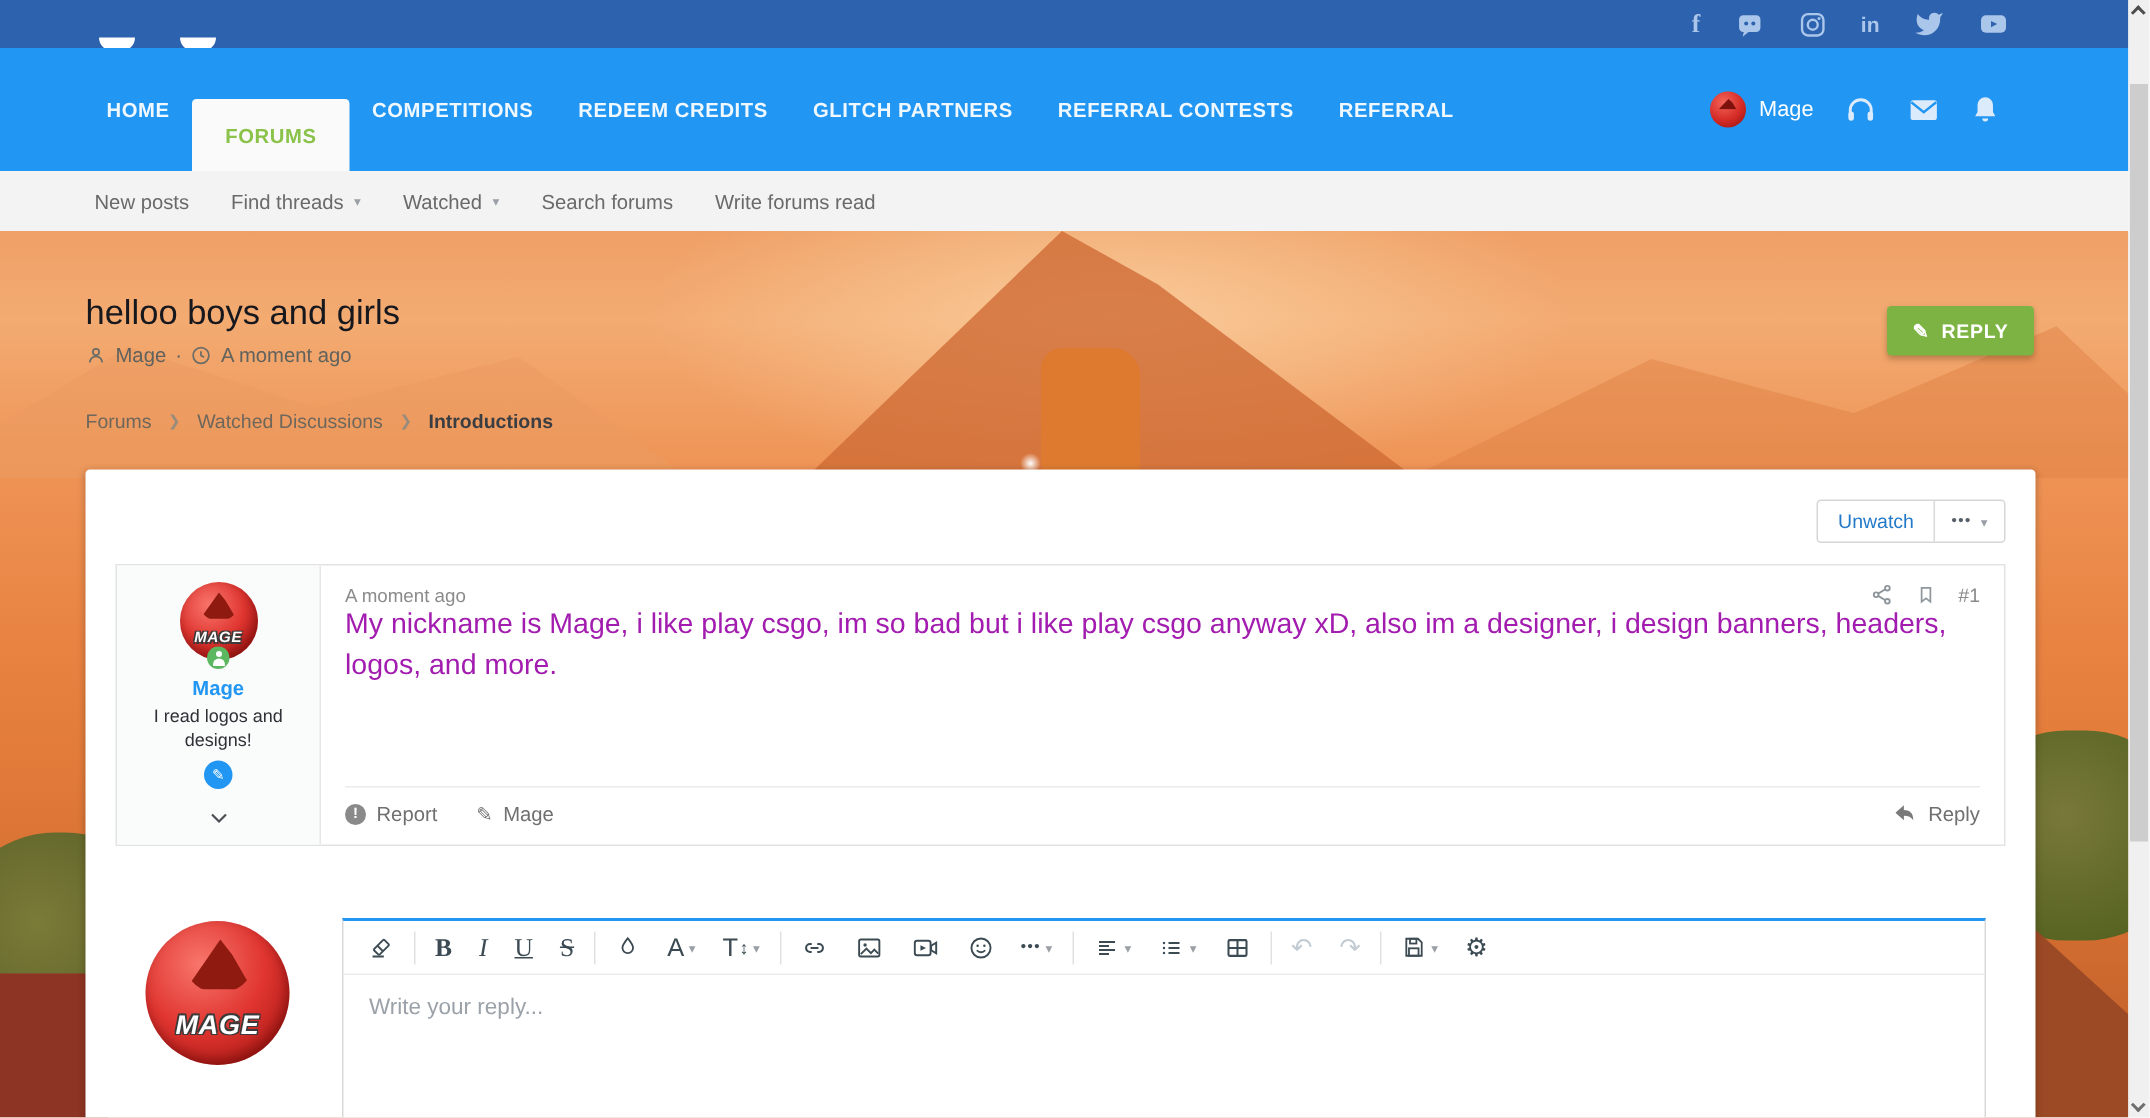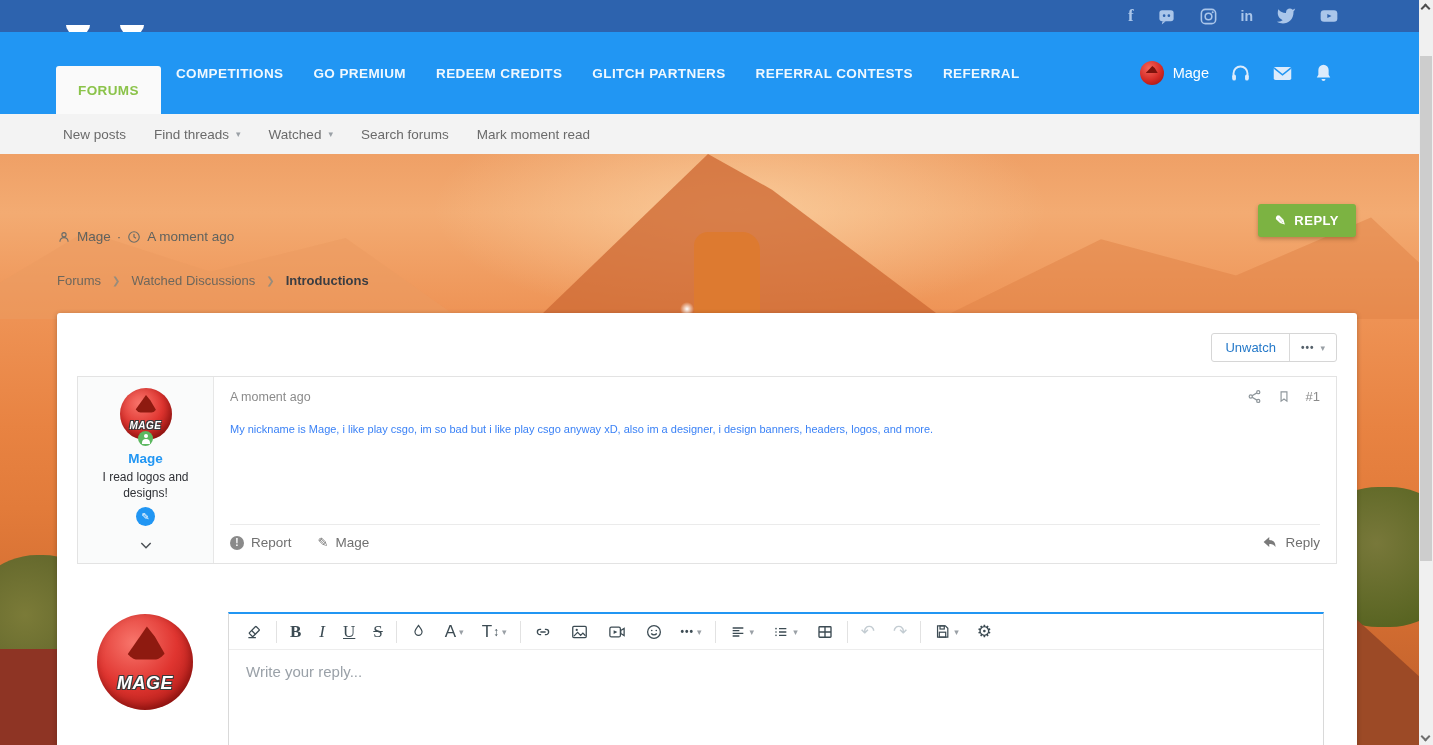--- a/index.html
+++ b/index.html
@@ -84,21 +84,21 @@
   .post-usertitle { font-size:12px; color:#2f3136; text-align:center; line-height:1.35; margin-top:3px; width:104px; }
   .badge { width:19px; height:19px; border-radius:50%; background:#2196f3; color:#fff; display:flex; align-items:center; justify-content:center; font-size:10px; margin-top:6px; cursor:pointer; }
   .side-chevron { margin-top:11px; color:#4a4f54; cursor:pointer; display:flex; }
 
   .post-main { flex:1; display:flex; flex-direction:column; padding:12px 16px 0; }
   .post-header { display:flex; align-items:center; font-size:12.5px; color:#8b8b8b; }
   .post-time { cursor:pointer; }
   .post-header-right { margin-left:auto; display:flex; align-items:center; gap:15px; color:#9aa0a4; }
   .ph-icon { display:flex; align-items:center; cursor:pointer; color:#8f979c; }
   .post-num { font-size:13px; color:#8b8b8b; cursor:pointer; }
-  .post-body { margin-top:18px; font-size:11px; color:#3b82f6; flex:1; line-height:1.4; }
+  .post-body { margin-top:0; font-size:19px; color:#a21caf; flex:1; line-height:1.4; }
   .post-footer { border-top:1px solid #ebebeb; padding:10px 0 13px; display:flex; align-items:center; font-size:13.5px; color:#707070; }
   .pf-left { display:flex; align-items:center; gap:26px; }
   .pf-item { display:flex; align-items:center; gap:7px; cursor:pointer; }
   .excl-circle { width:14px; height:14px; border-radius:50%; background:#8a8a8a; color:#fff; font-size:10px; font-weight:bold; display:flex; align-items:center; justify-content:center; }
   .pencil { font-size:13px; }
   .pf-right { margin-left:auto; display:flex; align-items:center; gap:7px; cursor:pointer; color:#707070; }
 
   
   .reply-block { margin-top:48px; display:flex; }
   .reply-avatar-col { width:136px; display:flex; justify-content:center; padding-top:2px; }
@@ -159,23 +159,23 @@
     </span>
     <span class="social-icon">
       <svg width="20" height="20" viewBox="0 0 24 24">
           <rect x="2" y="5" width="20" height="14" rx="4" fill="currentColor"></rect>
           <path d="M10 9.5l5 2.5-5 2.5z" fill="#2d63ae"></path>
         </svg>
     </span>
   </div>
 
   <div class="nav">
+    <div class="nav-item">HOME</div>
     <div class="nav-item active">FORUMS</div>
     <div class="nav-item">COMPETITIONS</div>
-    <div class="nav-item">GO PREMIUM</div>
     <div class="nav-item">REDEEM CREDITS</div>
     <div class="nav-item">GLITCH PARTNERS</div>
     <div class="nav-item">REFERRAL CONTESTS</div>
     <div class="nav-item">REFERRAL</div>
     <div class="nav-right">
       <div class="nav-user">
         <span class="mini-avatar"></span>
         <span class="nav-user-name">Mage</span>
       </div>
       <span class="nav-icon">
@@ -209,36 +209,37 @@
         <span class="caret">▾</span>
       </div>
     <div class="subnav-item">
         <span>Watched</span>
         <span class="caret">▾</span>
       </div>
     <div class="subnav-item">
         <span>Search forums</span>
       </div>
     <div class="subnav-item">
-        <span>Mark moment read</span>
+        <span>Write forums read</span>
       </div>
   </div>
 
   <div class="content-bg">
     <div class="scenery glow"></div>
     <div class="scenery m2"></div>
     <div class="scenery m3"></div>
     <div class="scenery m1"></div>
     <div class="scenery llama"></div>
     <div class="scenery sparkle"></div>
     <div class="scenery bush-left"></div>
     <div class="scenery wall-left"></div>
     <div class="scenery bush-right"></div>
     <div class="scenery roof-right"></div>
 
+    <div class="thread-title">helloo boys and girls</div>
 
     <div class="thread-meta">
       <span class="mi">
         <svg width="14" height="14" viewBox="0 0 24 24" fill="none" stroke="currentColor" stroke-width="2">
             <circle cx="12" cy="8" r="3.6"></circle>
             <path d="M5 20a7 7 0 0 1 14 0"></path>
           </svg>
       </span>
       <span>Mage</span>
       <span>·</span>

